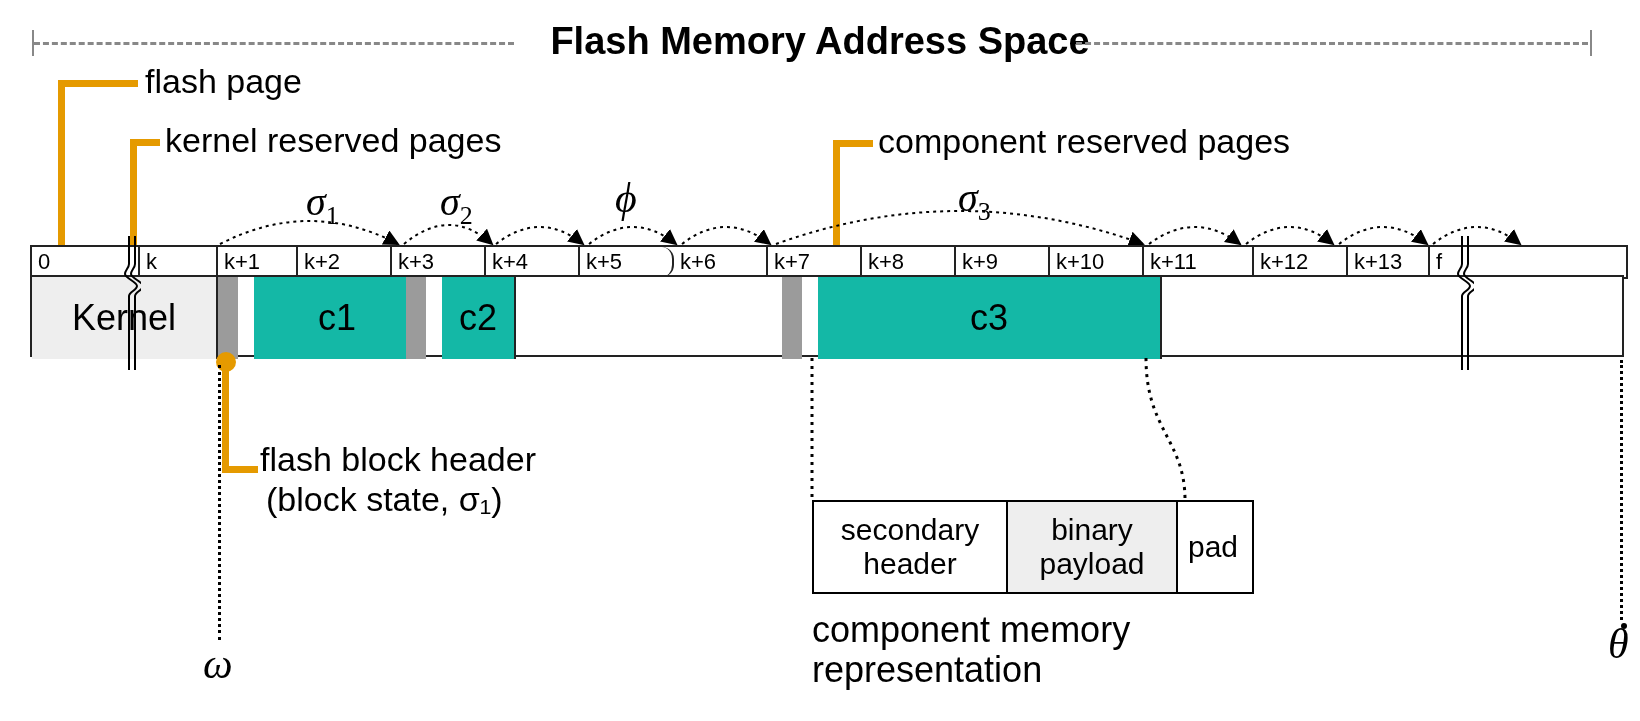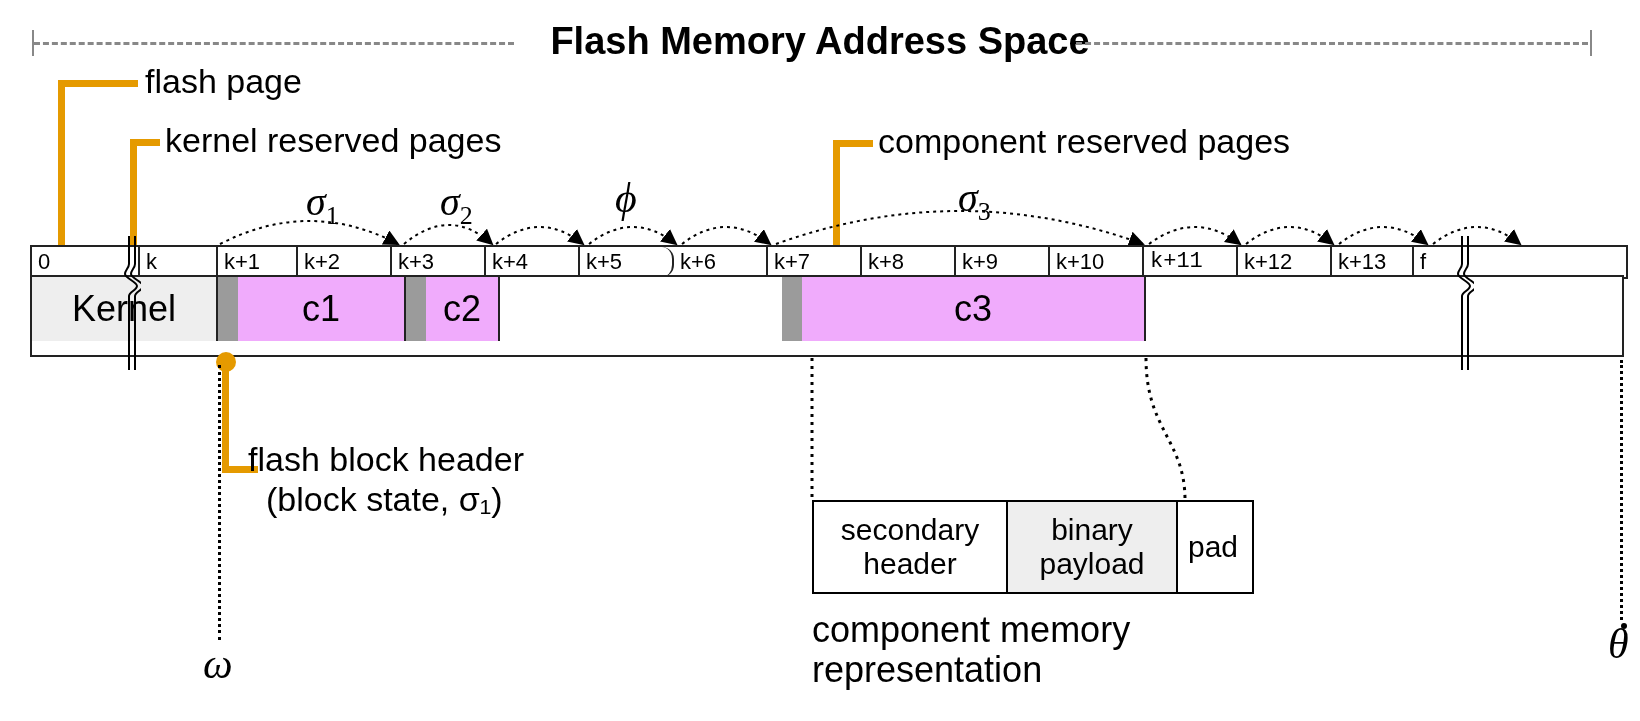--- a/index.html
+++ b/index.html
@@ -79,31 +79,31 @@
   .mainrow {
     position:absolute;
     left:30px; top:275px;
     height:82px;
     border:2px solid #222;
     box-sizing:border-box;
     background:#fff;
   }
   .block {
     position:absolute;
-    top:0; height:64px;
+    top:0; height:82px;
     border-right:2px solid #222;
     display:flex;
     align-items:center;
     justify-content:center;
     font-size:36px;
     box-sizing:border-box;
   }
   .kernel   { background:#eeeeee; }
   .header-slab { background:#9b9b9b; border-right:none; }
-  .content  { background:#f0abfc; }
+  .content  { background:#14b8a6;margin-left:16px; }
   .subborder { border-right:2px solid #222; }
 
   
   .zig {
     position:absolute;
     width:18px; height:134px;
     top:236px;
     pointer-events:none;
   }
   .zig svg { width:100%; height:100%; }
@@ -234,21 +234,21 @@
     <div class="idxcell" style="width:80px;">k+1</div>
     <div class="idxcell" style="width:94px;">k+2</div>
     <div class="idxcell" style="width:94px;">k+3</div>
     <div class="idxcell" style="width:94px;">k+4</div>
     <div class="idxcell" style="width:94px;border-radius:12px;">k+5</div>
     <div class="idxcell" style="width:94px;">k+6</div>
     <div class="idxcell" style="width:94px;">k+7</div>
     <div class="idxcell" style="width:94px;">k+8</div>
     <div class="idxcell" style="width:94px;">k+9</div>
     <div class="idxcell" style="width:94px;">k+10</div>
-    <div class="idxcell" style="width:94px;font-family:Liberation Mono, monospace;">k+11</div>
+    <div class="idxcell" style="width:110px;">k+11</div>
     <div class="idxcell" style="width:94px;">k+12</div>
     <div class="idxcell" style="width:82px;">k+13</div>
     <div class="idxcell" style="width:92px;">f</div>
   </div>
 
   <div class="mainrow" style="width:1594px;">
     <div class="block kernel subborder" style="left:0;   width:186px;">Kernel</div>
 
     <div class="block header-slab" style="left:186px; width:20px;"></div>
     <div class="block content subborder" style="left:206px; width:168px;">c1</div>
@@ -269,21 +269,21 @@
   <div class="zig" style="left:1456px;">
     <svg viewBox="0 0 18 134">
         <path d="M6,0 L6,28 C6,32 2,34 2,38 C2,42 14,46 14,50 C14,54 6,56 6,60 L6,134" fill="none" stroke="#000" stroke-width="2"></path>
         <path d="M12,0 L12,28 C12,32 8,34 8,38 C8,42 20,46 20,50 C20,54 12,56 12,60 L12,134" fill="none" stroke="#000" stroke-width="2"></path>
       </svg>
   </div>
 
   <div class="callout-dot" style="left:226px; top:362px;"></div>
   <div class="callout-stem-v orange" style="left:222px; top:362px; height:110px;"></div>
   <div class="callout-stem-h orange" style="left:222px; top:466px; width:36px;"></div>
-  <div class="callout-text" style="left:248px; top:440px;">flash block header</div>
+  <div class="callout-text" style="left:260px; top:440px;">flash block header</div>
   <div class="callout-text" style="left:266px; top:480px;">(block state, σ₁)</div>
 
   <div class="vdot" style="left:218px; top:365px; height:275px;"></div>
   <div class="omega-theta" style="left:203px; top:640px;">ω</div>
 
   <div class="vdot" style="left:1620px; top:360px; height:260px;"></div>
   <div class="omega-theta" style="left:1608px; top:620px;">θ</div>
 
   <div style="position:absolute; left:1621px; top:623px; width:6px; height:6px; background:#000; border-radius:50%;"></div>
 

